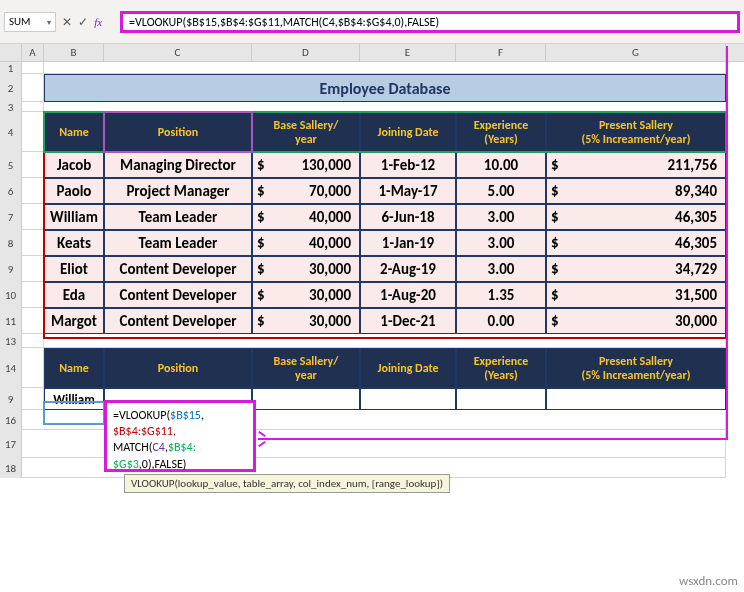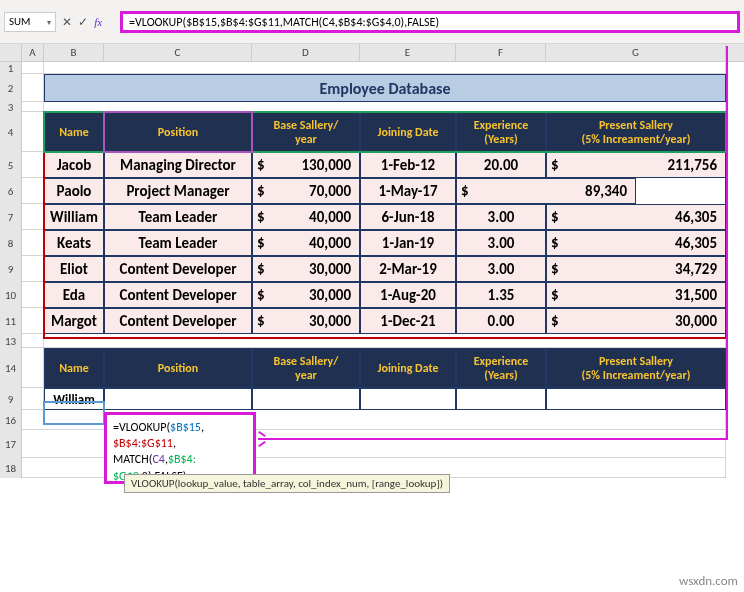--- a/index.html
+++ b/index.html
@@ -110,30 +110,31 @@
 </div>
 
 <div id="data-rows">
       <div class="row" style="height: 26px;">
         <div class="row-header">5</div>
         <div class="cell colA"></div>
         <div class="cell data-cell colB">Jacob</div>
         <div class="cell data-cell colC">Managing Director</div>
         <div class="cell data-cell money colD"><span class="cur">$</span>130,000</div>
         <div class="cell data-cell colE">1-Feb-12</div>
-        <div class="cell data-cell colF">20.00</div>
+        <div class="cell data-cell colF">10.00</div>
         <div class="cell data-cell money colG"><span class="cur">$</span>211,756</div>
       </div>
       <div class="row" style="height: 26px;">
         <div class="row-header">6</div>
         <div class="cell colA"></div>
         <div class="cell data-cell colB">Paolo</div>
         <div class="cell data-cell colC">Project Manager</div>
         <div class="cell data-cell money colD"><span class="cur">$</span>70,000</div>
         <div class="cell data-cell colE">1-May-17</div>
+        <div class="cell data-cell colF">5.00</div>
         <div class="cell data-cell money colG"><span class="cur">$</span>89,340</div>
       </div>
       <div class="row" style="height: 26px;">
         <div class="row-header">7</div>
         <div class="cell colA"></div>
         <div class="cell data-cell colB">William</div>
         <div class="cell data-cell colC">Team Leader</div>
         <div class="cell data-cell money colD"><span class="cur">$</span>40,000</div>
         <div class="cell data-cell colE">6-Jun-18</div>
         <div class="cell data-cell colF">3.00</div>
@@ -148,21 +149,21 @@
         <div class="cell data-cell colE">1-Jan-19</div>
         <div class="cell data-cell colF">3.00</div>
         <div class="cell data-cell money colG"><span class="cur">$</span>46,305</div>
       </div>
       <div class="row" style="height: 26px;">
         <div class="row-header">9</div>
         <div class="cell colA"></div>
         <div class="cell data-cell colB">Eliot</div>
         <div class="cell data-cell colC">Content Developer</div>
         <div class="cell data-cell money colD"><span class="cur">$</span>30,000</div>
-        <div class="cell data-cell colE">2-Mar-19</div>
+        <div class="cell data-cell colE">2-Aug-19</div>
         <div class="cell data-cell colF">3.00</div>
         <div class="cell data-cell money colG"><span class="cur">$</span>34,729</div>
       </div>
       <div class="row" style="height: 26px;">
         <div class="row-header">10</div>
         <div class="cell colA"></div>
         <div class="cell data-cell colB">Eda</div>
         <div class="cell data-cell colC">Content Developer</div>
         <div class="cell data-cell money colD"><span class="cur">$</span>30,000</div>
         <div class="cell data-cell colE">1-Aug-20</div>
@@ -224,21 +225,21 @@
 <div class="row" style="height:20px">
       <div class="row-header">18</div>
       <div class="cell" style="width:704px"></div>
     </div>
 
 <div class="selection-red" style="left:44px; top:50px; width:682px; height:226px"></div>
 <div class="selection-green" style="left:44px; top:50px; width:682px; height:40px"></div>
 <div class="selection-purple" style="left:104px; top:50px; width:148px; height:40px"></div>
 <div class="selection-blue" style="left:44px; top:340px; width:60px; height:22px"></div>
 
-<div class="formula-cell-box" style="left:104px; top:350px; width:152px; height:72px">
+<div class="formula-cell-box" style="left:104px; top:338px; width:152px; height:72px">
   <div><span>=VLOOKUP(</span><span class="hlt-blue">$B$15</span><span>,</span></div>
   <div><span class="hlt-red">$B$4:$G$11</span><span>,</span></div>
   <div><span>MATCH(</span><span class="hlt-purple">C4</span><span>,</span><span class="hlt-green">$B$4:</span></div>
   <div><span class="hlt-green">$G$3</span><span>,</span><span>0</span><span>),FALSE)</span></div>
 </div>
 
 <div class="tooltip" style="left:124px; top:412px">VLOOKUP(lookup_value, table_array, col_index_num, [range_lookup])</div>
 
 <div class="arrow-line" style="left:258px; top:376px; width:470px; height:2px"></div>
 <div class="arrow-line" style="left:726px; top:-16px; width:2px; height:394px"></div>

